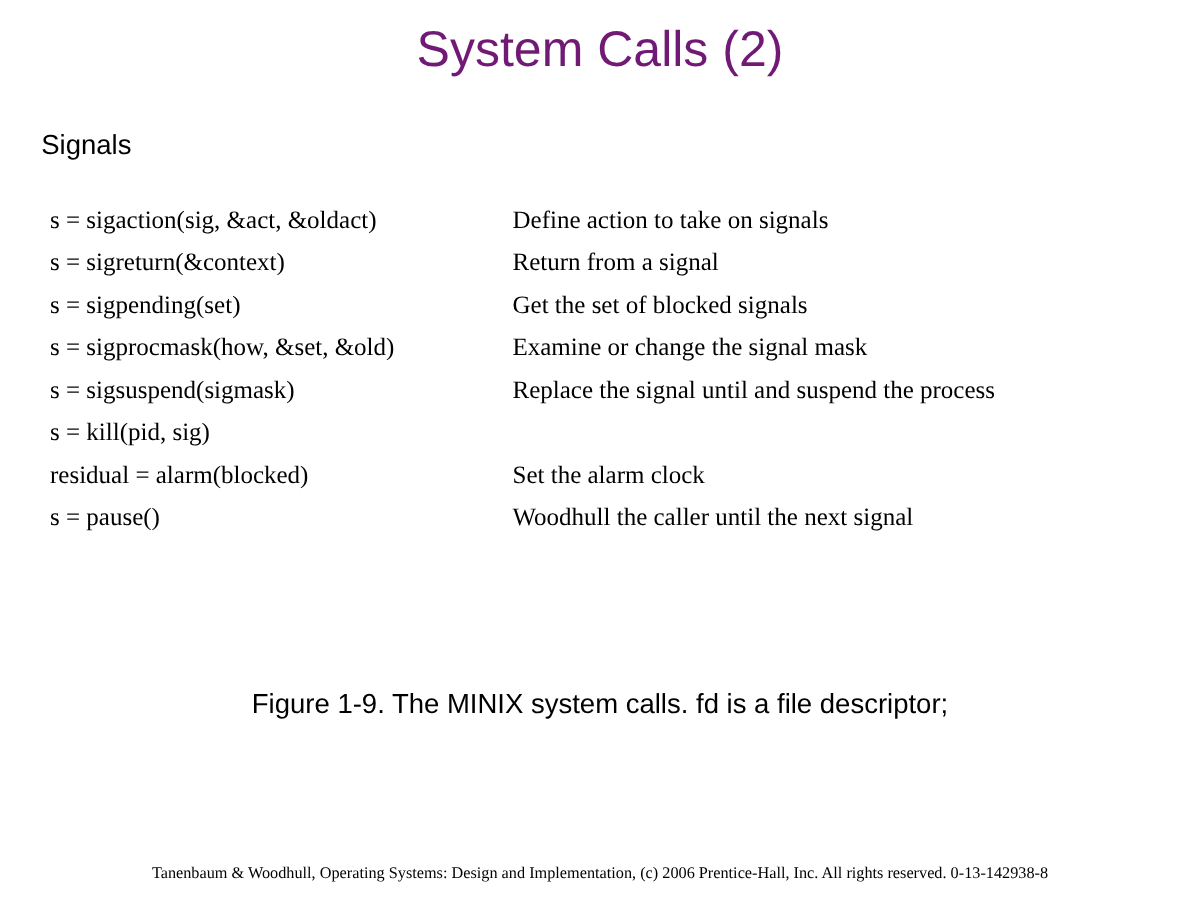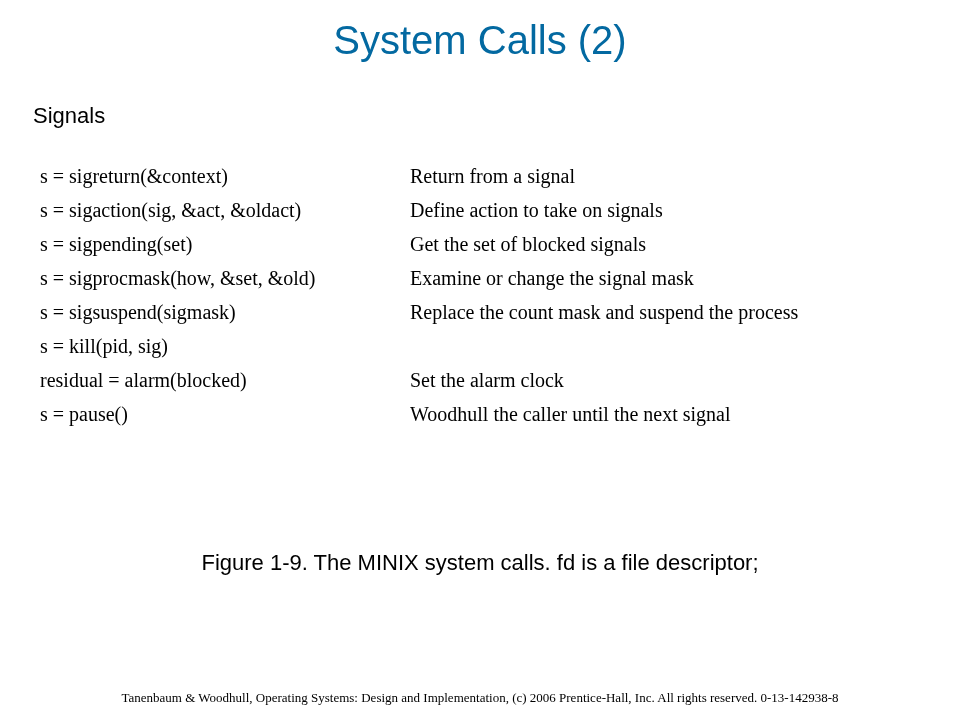--- a/index.html
+++ b/index.html
@@ -10,21 +10,21 @@
     body {
       width: 960px;
       height: 720px;
       background: #ffffff;
       font-family: Arial, Helvetica, sans-serif;
       position: relative;
     }
     .slide-title {
       text-align: center;
       font-size: 40px;
-      color: #0369a1;
+      color: #701a75;
       font-weight: normal;
       padding-top: 18px;
       padding-bottom: 40px;
     }
     .section-label {
       font-family: Liberation Sans, sans-serif;
       font-size: 22px;
       padding-left: 33px;
       padding-bottom: 30px;
     }
@@ -64,38 +64,38 @@
   </style>
 </head>
 <body>
 
 <h1 class="slide-title">System Calls (2)</h1>
 
 <div class="section-label">Signals</div>
 
 <div class="syscall-table">
   <div class="syscall-row">
+    <div class="syscall-call">s = sigaction(sig, &amp;act, &amp;oldact)</div>
+    <div class="syscall-desc">Define action to take on signals</div>
+  </div>
+  <div class="syscall-row">
     <div class="syscall-call">s = sigreturn(&amp;context)</div>
     <div class="syscall-desc">Return from a signal</div>
-  </div>
-  <div class="syscall-row">
-    <div class="syscall-call">s = sigaction(sig, &amp;act, &amp;oldact)</div>
-    <div class="syscall-desc">Define action to take on signals</div>
   </div>
   <div class="syscall-row">
     <div class="syscall-call">s = sigpending(set)</div>
     <div class="syscall-desc">Get the set of blocked signals</div>
   </div>
   <div class="syscall-row">
     <div class="syscall-call">s = sigprocmask(how, &amp;set, &amp;old)</div>
     <div class="syscall-desc">Examine or change the signal mask</div>
   </div>
   <div class="syscall-row">
     <div class="syscall-call">s = sigsuspend(sigmask)</div>
-    <div class="syscall-desc">Replace the count mask and suspend the process</div>
+    <div class="syscall-desc">Replace the signal until and suspend the process</div>
   </div>
   <div class="syscall-row">
     <div class="syscall-call">s = kill(pid, sig)</div>
   </div>
   <div class="syscall-row">
     <div class="syscall-call">residual = alarm(blocked)</div>
     <div class="syscall-desc">Set the alarm clock</div>
   </div>
   <div class="syscall-row">
     <div class="syscall-call">s = pause()</div>

